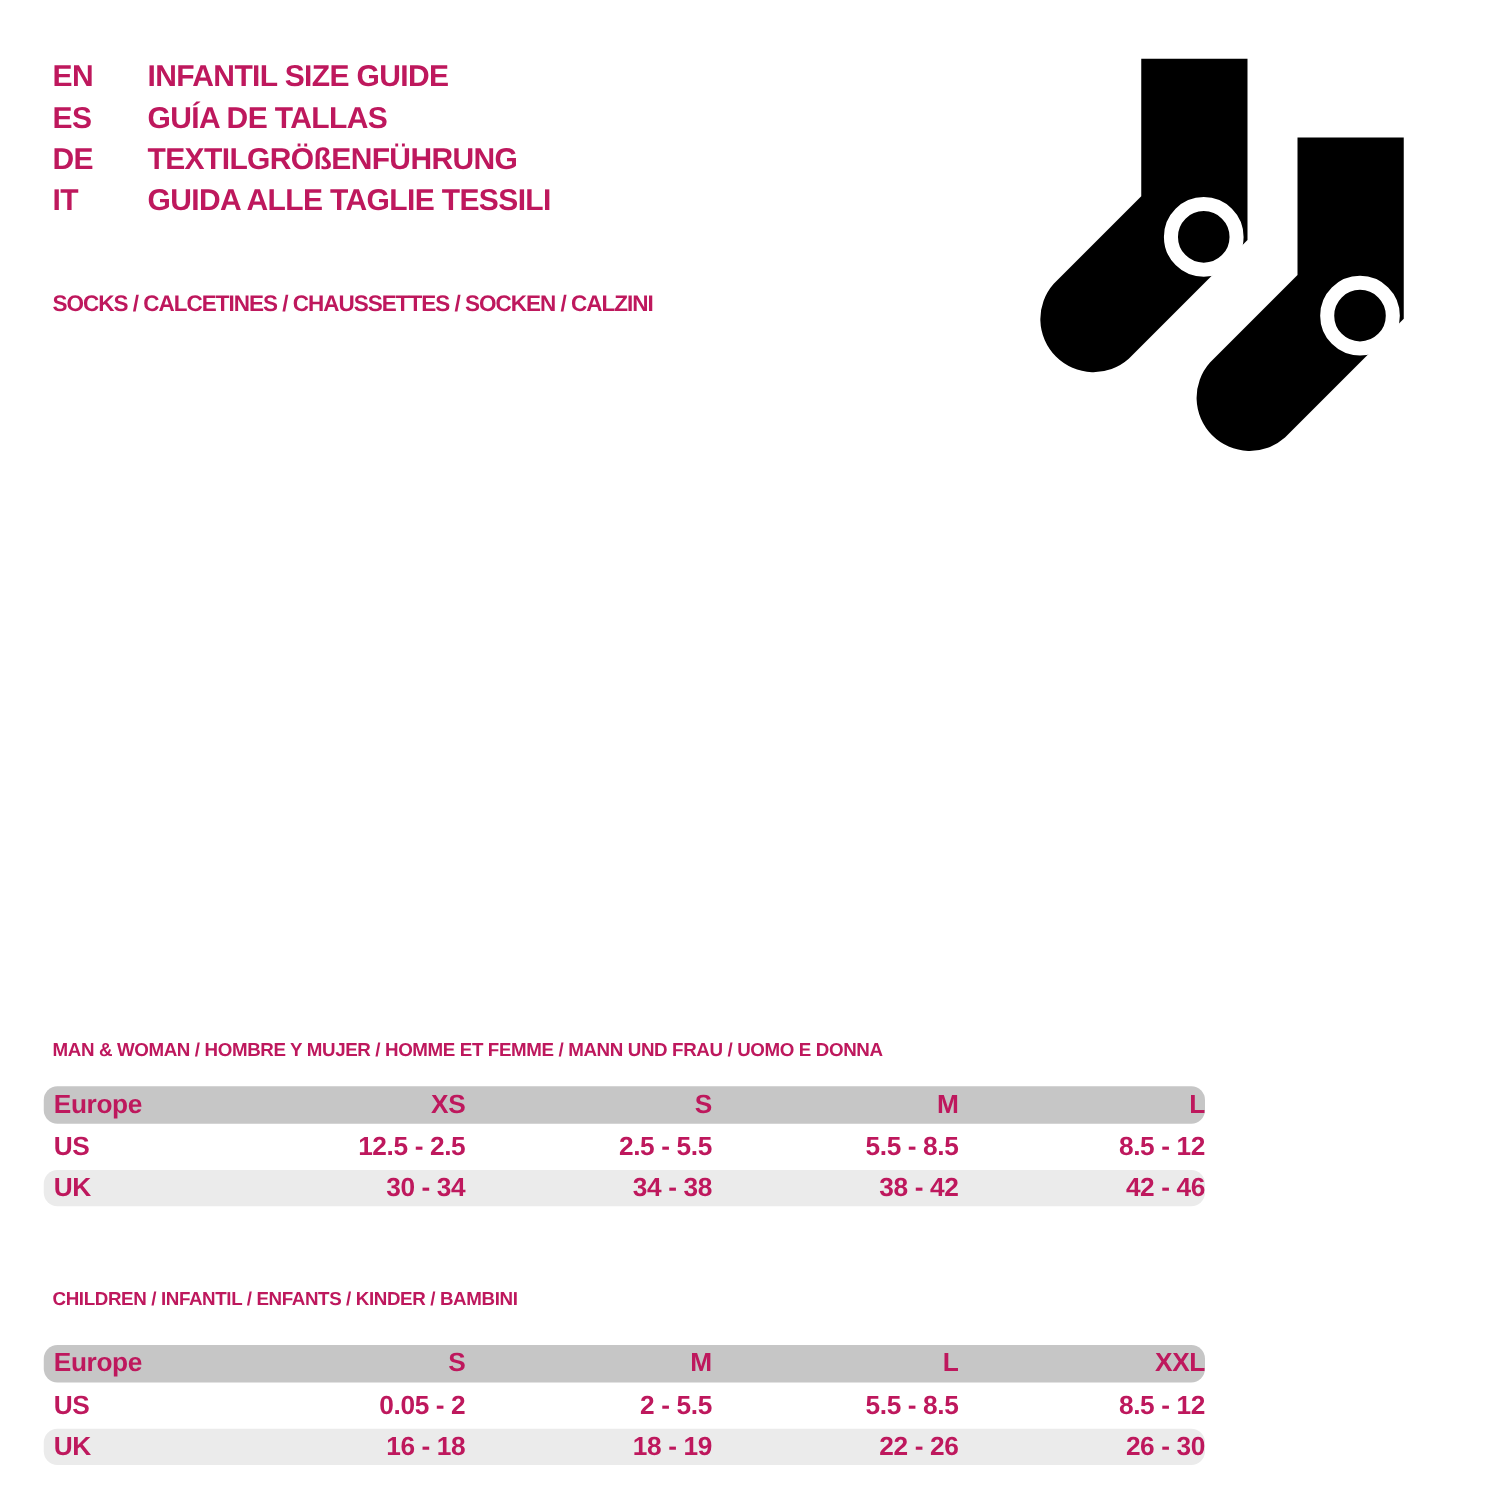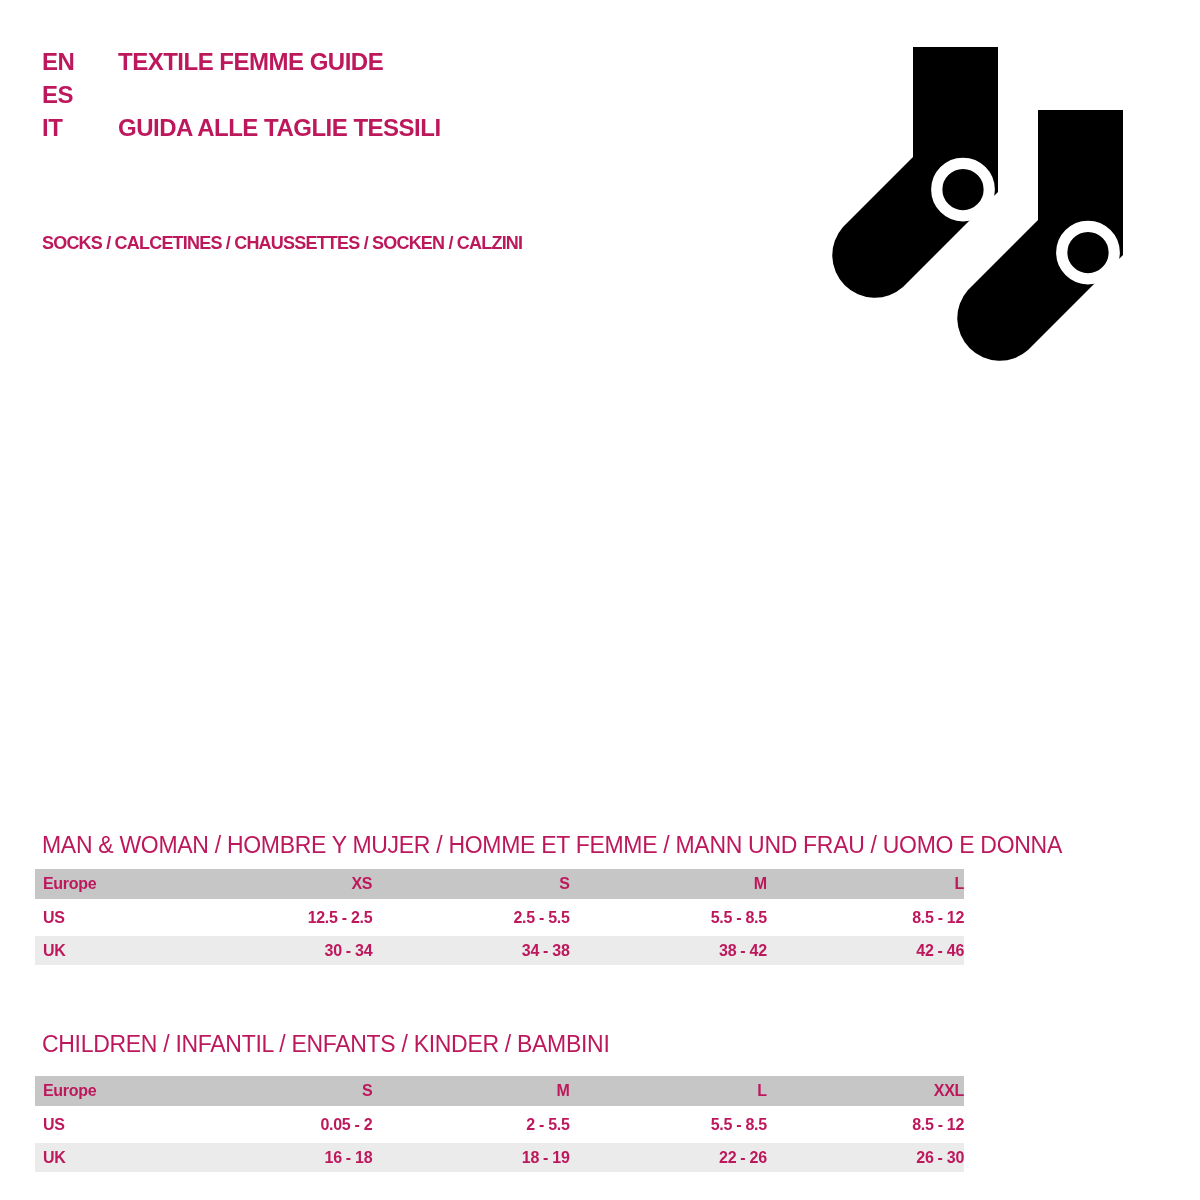--- a/index.html
+++ b/index.html
@@ -54,38 +54,39 @@
     left: 800px;
     top: 28px;
     width: 330px;
     height: 345px;
   }
 
   
   .table-title {
     position: absolute;
     left: 42px;
-    font-size: 23px;
-    font-weight: normal;
+    font-size: 15px;
+    font-weight: bold;
     letter-spacing: -0.3px;
     white-space: nowrap;
   }
   .size-table {
     position: absolute;
     left: 35px;
     width: 929px;
   }
   .t-row {
     display: grid;
     grid-template-columns: 140px 1fr 1fr 1fr 1fr;
     align-items: center;
     margin-bottom: 4px;
-    font-size: 16px;
+    font-size: 21px;
     font-weight: bold;
     letter-spacing: -0.3px;
+    border-radius: 11px;
   }
   .t-row .cell {
     text-align: right;
     white-space: nowrap;
   }
   .t-row .cell.first {
     text-align: left;
     padding-left: 8px;
   }
   .t-header {
@@ -99,24 +100,29 @@
   .t-alt   { background: #ebebeb; }
 </style>
 </head>
 <body>
 
 <div class="page">
 
   <div class="lang-list">
     <div class="lang-row">
       <span class="lang-code">EN</span>
-      <span class="lang-label">TEXTILE FEMME GUIDE</span>
+      <span class="lang-label">INFANTIL SIZE GUIDE</span>
     </div>
     <div class="lang-row">
       <span class="lang-code">ES</span>
+      <span class="lang-label">GUÍA DE TALLAS</span>
+    </div>
+    <div class="lang-row">
+      <span class="lang-code">DE</span>
+      <span class="lang-label">TEXTILGRÖßENFÜHRUNG</span>
     </div>
     <div class="lang-row">
       <span class="lang-code">IT</span>
       <span class="lang-label">GUIDA ALLE TAGLIE TESSILI</span>
     </div>
   </div>
 
   <div class="category-line">SOCKS / CALCETINES / CHAUSSETTES / SOCKEN / CALZINI</div>
 
   <svg class="socks-art" viewBox="0 0 132 138" xmlns="http://www.w3.org/2000/svg" aria-hidden="true">

